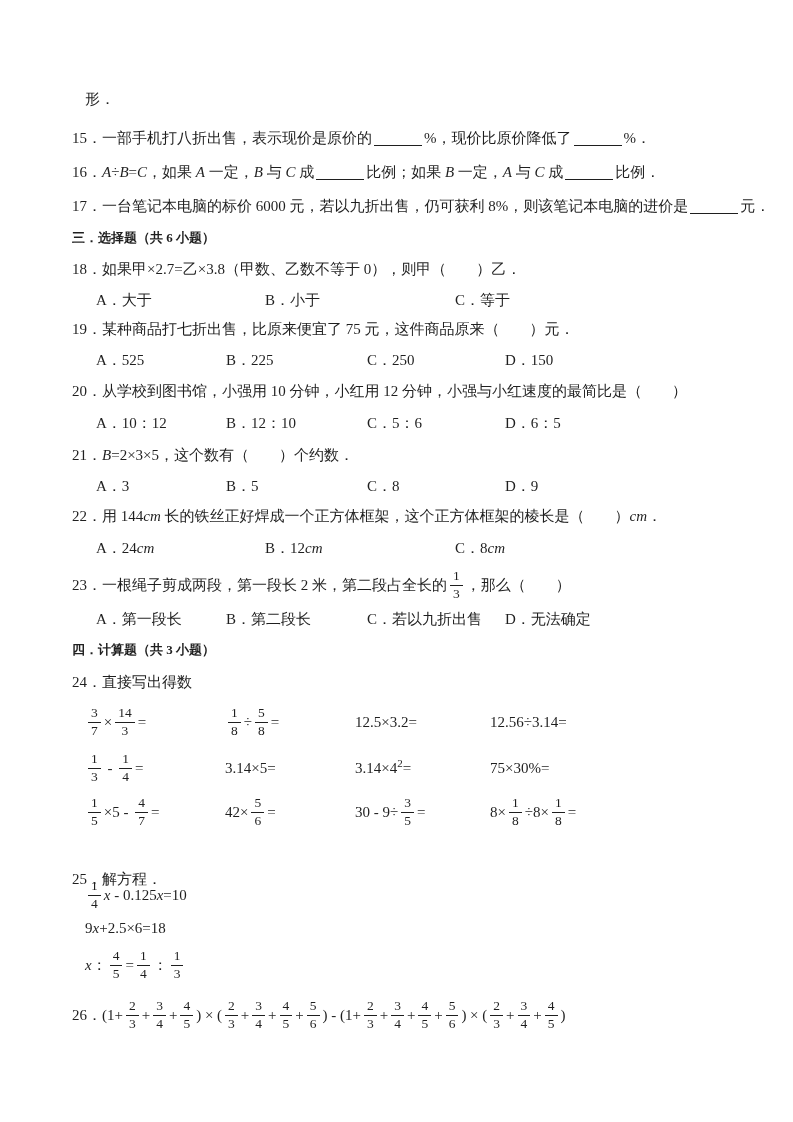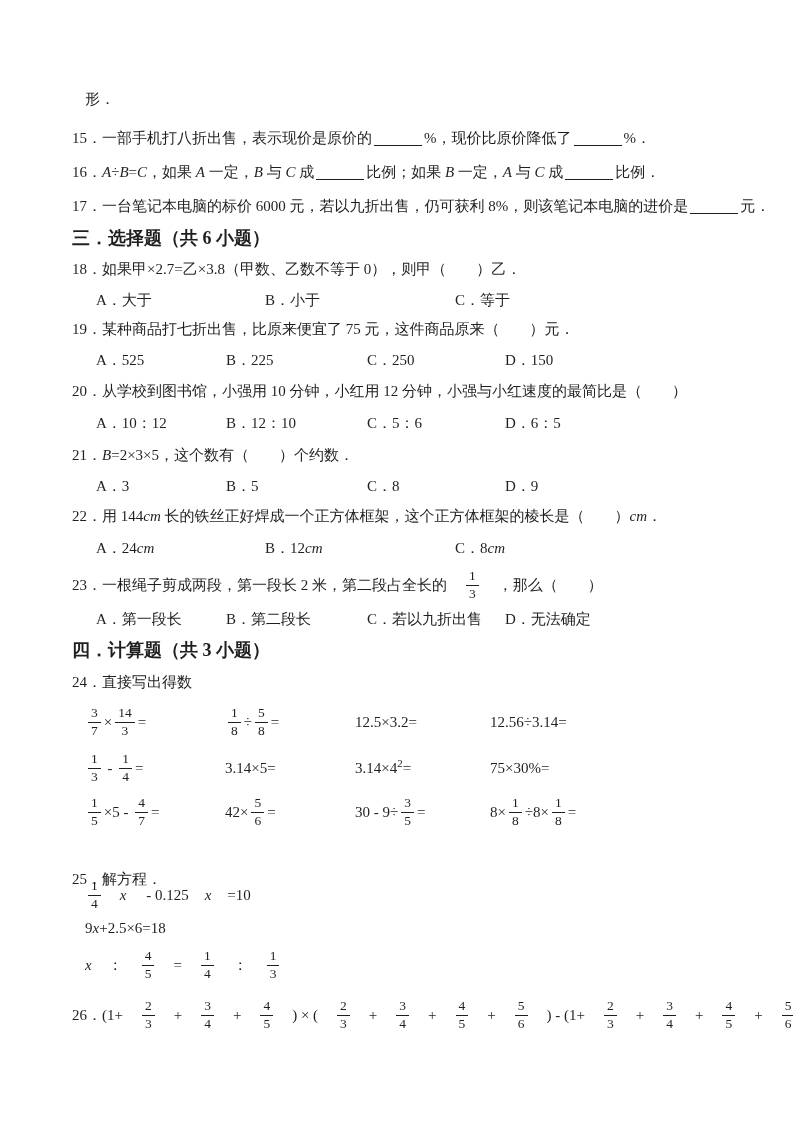--- a/index.html
+++ b/index.html
@@ -1,21 +1,21 @@
 <!DOCTYPE html>
 <html><head>
 <meta charset="utf-8">
 <style>
   html,body{margin:0;padding:0;background:#ffffff;}
   .page{position:relative;width:793px;height:1122px;background:#ffffff;overflow:hidden;
         font-family:"Liberation Serif","DejaVu Serif",serif;color:#1f1f1f;}
   .line{position:absolute;left:72px;height:22px;display:flex;align-items:center;
         font-size:15px;white-space:pre;}
-  .tall{height:44px;gap:16px;}
-  .bold{font-weight:bold;font-size:18px;}
+  .tall{height:44px;}
+  .bold{font-weight:bold;font-size:13px;}
   .row{display:block;}
   .row .cell{position:absolute;top:0;height:100%;display:flex;align-items:center;white-space:pre;}
   .calc{height:48px;}
   
   .oa{left:24px;} .ob3{left:193px;} .oc3{left:383px;}
   .ob4{left:154px;} .oc4{left:295px;} .od4{left:433px;text-align:center;}
   
   .x0{left:13px;} .x1{left:153px;} .x2{left:283px;text-align:right;} .x3{left:418px;justify-content:center;}
   .ind{left:85px;}
   .it{font-style:italic;}

